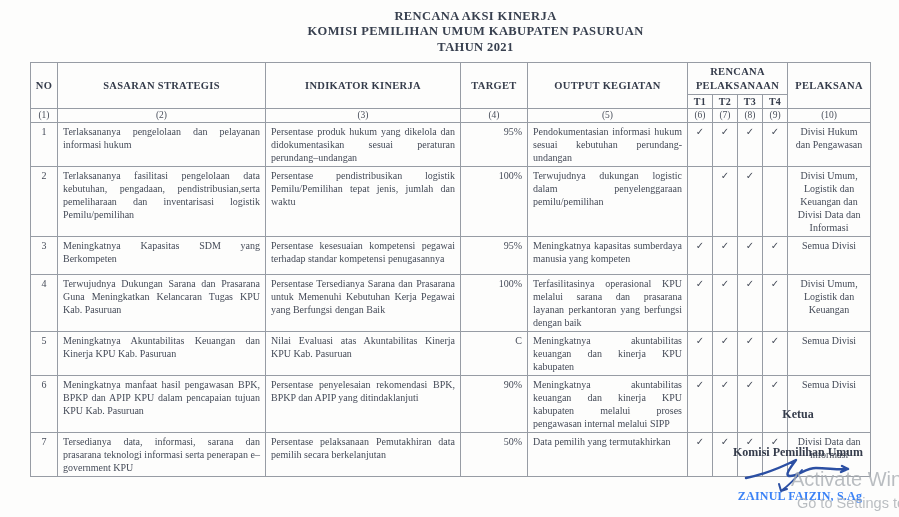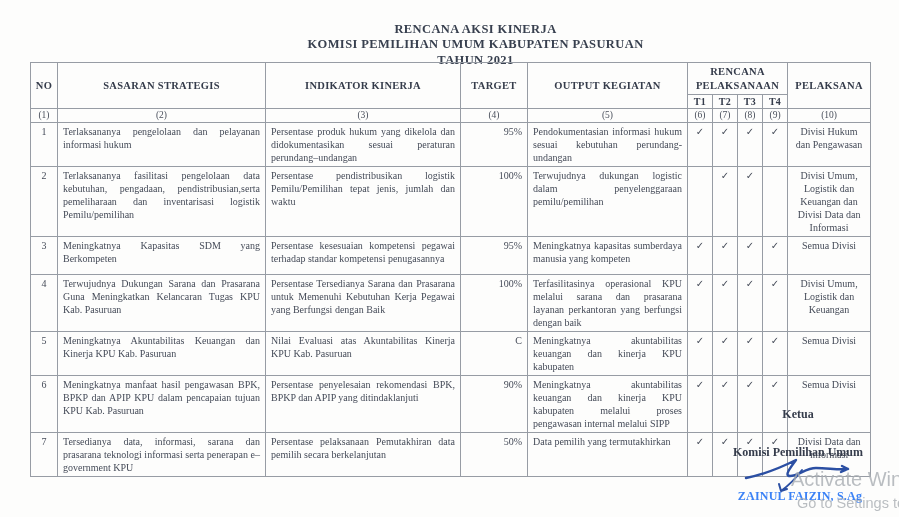--- a/index.html
+++ b/index.html
@@ -1,20 +1,20 @@
 <!DOCTYPE html>
 <html><head>
 <meta charset="utf-8">
 <style>
   html,body{margin:0;padding:0;background:#ffffff;}
   body{width:899px;height:517px;overflow:hidden;font-family:"Liberation Serif",serif;color:#3f4450;}
   .page{position:relative;width:899px;height:517px;background:#fdfdfc;overflow:hidden;}
 
   
-  .title-block{position:absolute;top:22px;left:52px;right:0;text-align:center;line-height:1.22;}
+  .title-block{position:absolute;top:9px;left:52px;right:0;text-align:center;line-height:1.22;}
   .title-block div{font-weight:bold;font-size:12.5px;color:#38404f;letter-spacing:.4px;}
 
   
   table.main{position:absolute;top:62px;left:30px;width:840px;border-collapse:collapse;table-layout:fixed;}
   table.main td,table.main th{border:1px solid #979ca4;vertical-align:top;padding:2px 5px;font-size:10px;line-height:1.3;color:#454b58;}
   table.main th{font-weight:bold;font-size:10.5px;color:#353c4b;text-align:center;vertical-align:middle;letter-spacing:.3px;padding:2px 2px;}
   tr.hdr-main th{height:24px;margin-top:28px;}
   tr.hdr-sub th{height:11px;font-size:10px;padding:0;}
   tr.nums td{height:11px;text-align:center;font-size:9.5px;padding:0;color:#4a505c;}
   td.no{text-align:center;padding-left:1px;padding-right:1px;}

